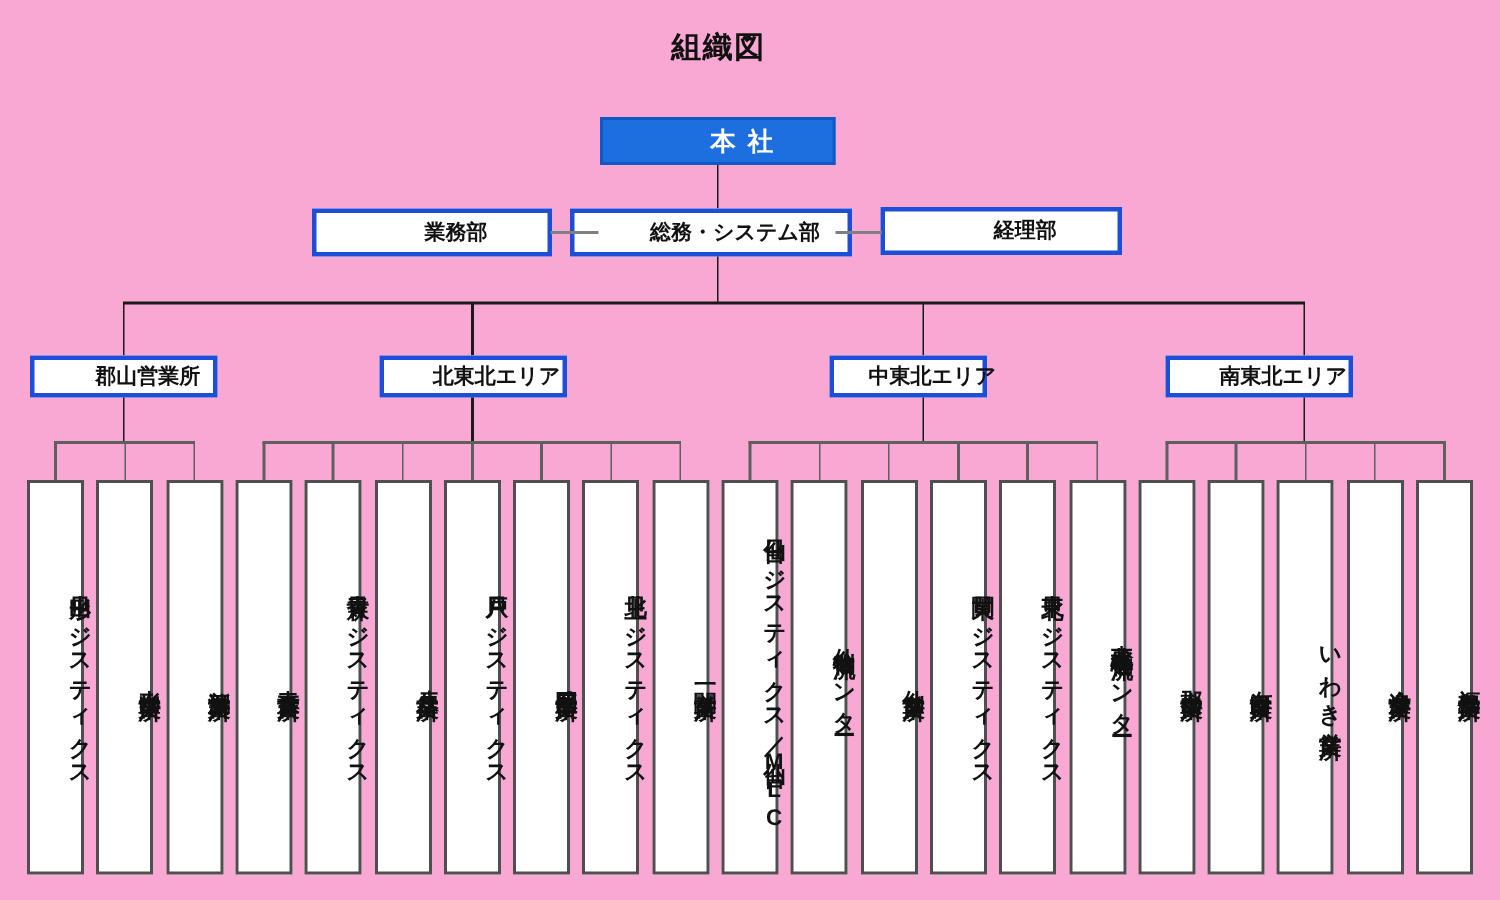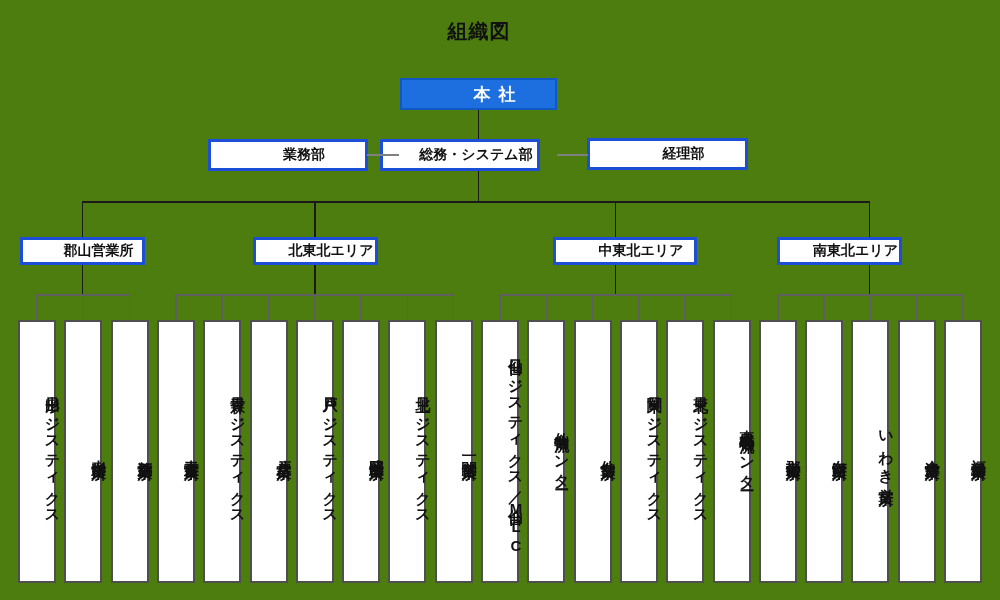--- a/index.html
+++ b/index.html
@@ -2,21 +2,21 @@
 <html><head>
 <meta charset="utf-8">
 <style>
   * { margin: 0; padding: 0; box-sizing: border-box; }
   html, body { background: #ffffff; }
   body {
     font-family: "Liberation Sans", "DejaVu Sans", sans-serif;
     width: 1000px; height: 600px; overflow: hidden;
   }
   .canvas {
-    position: relative; width: 1000px; height: 600px; background: #4d7c0f; text-decoration: underline;
+    position: relative; width: 1000px; height: 600px; background: #f9a8d4; text-decoration: underline;
   }
   .title {
     position: absolute; top: 18px; left: 0; width: 958px;
     text-align: center; font-size: 20px; font-weight: bold;
     color: #111111; letter-spacing: 1px;
   }
   .node {
     position: absolute; display: flex; align-items: center; justify-content: center;
     background: #ffffff; color: #111111; font-weight: bold; text-align: center;
     white-space: nowrap;
@@ -38,21 +38,21 @@
 </style>
 </head>
 <body>
 
 <div class="canvas">
   <div class="title">組織図</div>
   <div id="diagram">
       <div class="node root" style="left: 400px; top: 78px; width: 157px; height: 32px;">本社</div>
       <div class="line" style="left: 477.75px; top: 110px; width: 1.5px; height: 29px; background: rgb(26, 26, 26);"></div>
       <div class="node dept" style="left: 208px; top: 139px; width: 160px; height: 32px;">業務部</div>
-      <div class="node dept" style="left: 380px; top: 139px; width: 160px; height: 32px;">総務・システム部</div>
+      <div class="node dept" style="left: 380px; top: 139px; width: 188px; height: 32px;">総務・システム部</div>
       <div class="node dept" style="left: 587px; top: 138px; width: 161px; height: 32px;">経理部</div>
       <div class="line" style="left: 367.25px; top: 154.25px; width: 31.5px; height: 1.5px; background: rgb(128, 128, 128);"></div>
       <div class="line" style="left: 557.25px; top: 154.25px; width: 30.5px; height: 1.5px; background: rgb(128, 128, 128);"></div>
       <div class="line" style="left: 477.75px; top: 171px; width: 1.5px; height: 31px; background: rgb(26, 26, 26);"></div>
       <div class="line" style="left: 81.75px; top: 201.25px; width: 788.5px; height: 1.5px; background: rgb(26, 26, 26);"></div>
       <div class="line" style="left: 81.75px; top: 202px; width: 1.5px; height: 35px; background: rgb(26, 26, 26);"></div>
       <div class="node area" style="left: 20px; top: 237px; width: 125px; height: 28px;">郡山営業所</div>
       <div class="line" style="left: 81.75px; top: 265px; width: 1.5px; height: 30px; background: rgb(26, 26, 26);"></div>
       <div class="line" style="left: 36.25px; top: 294.25px; width: 94.1px; height: 1.5px; background: rgb(95, 95, 95);"></div>
       <div class="line" style="left: 36.25px; top: 295px; width: 1.5px; height: 25px; background: rgb(95, 95, 95);"></div>
@@ -93,21 +93,21 @@
       </div>
       <div class="line" style="left: 406.65px; top: 295px; width: 1.5px; height: 25px; background: rgb(95, 95, 95);"></div>
       <div class="node leaf" style="left: 388.4px; top: 320px; width: 38px; height: 263px;">
         <div class="vtext">北上ロジスティクス</div>
       </div>
       <div class="line" style="left: 452.95px; top: 295px; width: 1.5px; height: 25px; background: rgb(95, 95, 95);"></div>
       <div class="node leaf" style="left: 434.7px; top: 320px; width: 38px; height: 263px;">
         <div class="vtext">一関営業所</div>
       </div>
       <div class="line" style="left: 614.75px; top: 202px; width: 1.5px; height: 35px; background: rgb(26, 26, 26);"></div>
-      <div class="node area" style="left: 553px; top: 237px; width: 144px; height: 28px;">中東北エリア</div>
+      <div class="node area" style="left: 553px; top: 237px; width: 105px; height: 28px;">中東北エリア</div>
       <div class="line" style="left: 614.75px; top: 265px; width: 1.5px; height: 30px; background: rgb(26, 26, 26);"></div>
       <div class="line" style="left: 499.25px; top: 294.25px; width: 233px; height: 1.5px; background: rgb(95, 95, 95);"></div>
       <div class="line" style="left: 499.25px; top: 295px; width: 1.5px; height: 25px; background: rgb(95, 95, 95);"></div>
       <div class="node leaf" style="left: 481px; top: 320px; width: 38px; height: 263px;">
         <div class="vtext">仙台ロジスティクス／仙台<span class="upright">MLC</span></div>
       </div>
       <div class="line" style="left: 545.55px; top: 295px; width: 1.5px; height: 25px; background: rgb(95, 95, 95);"></div>
       <div class="node leaf" style="left: 527.3px; top: 320px; width: 38px; height: 263px;">
         <div class="vtext">仙台物流センター</div>
       </div>

